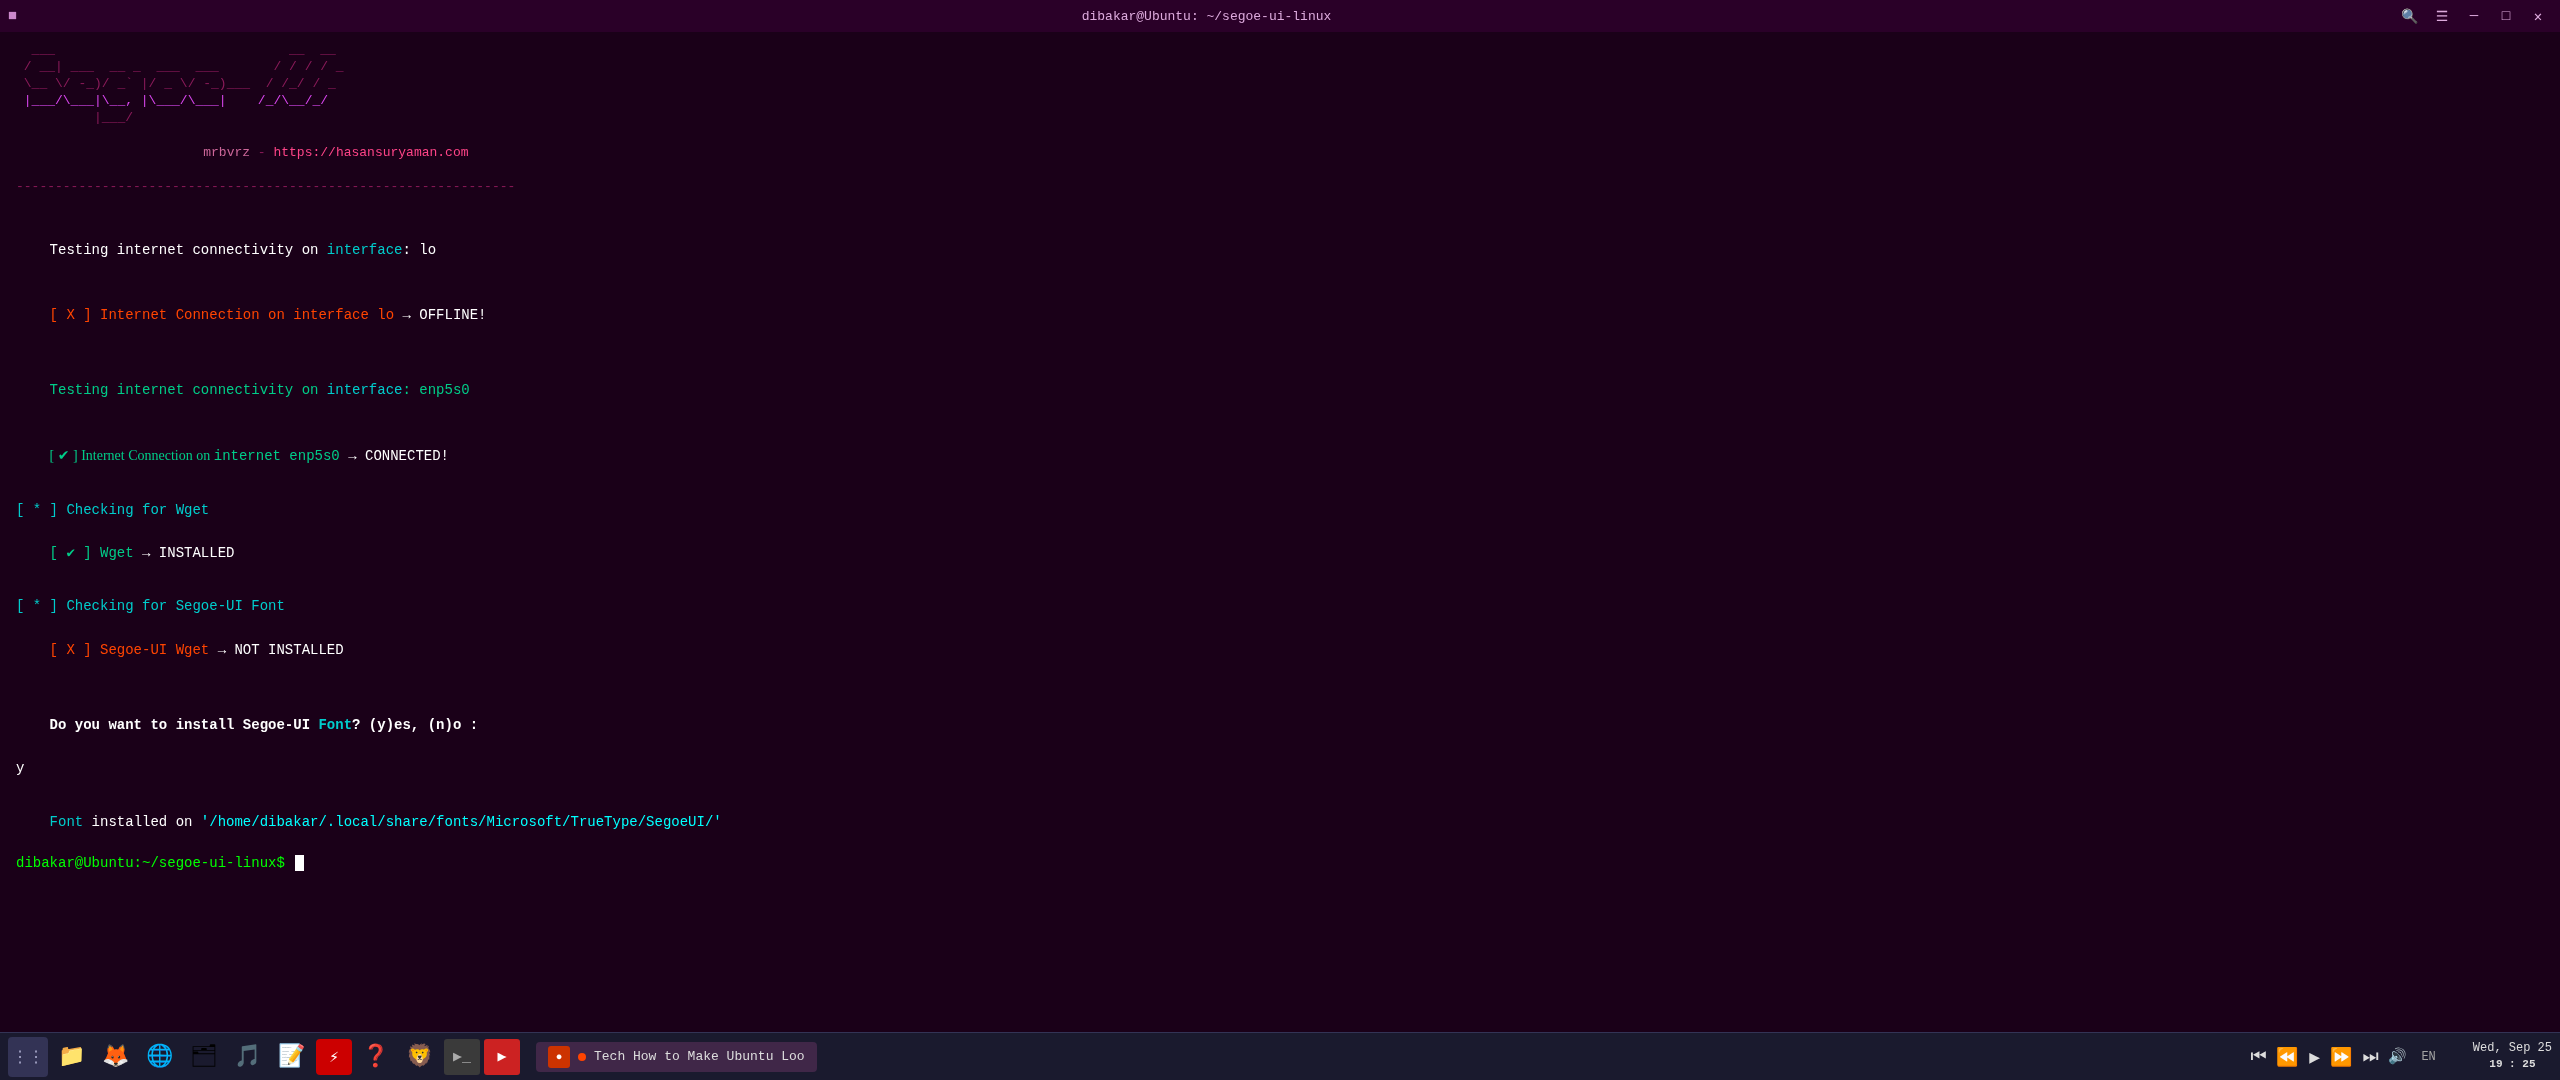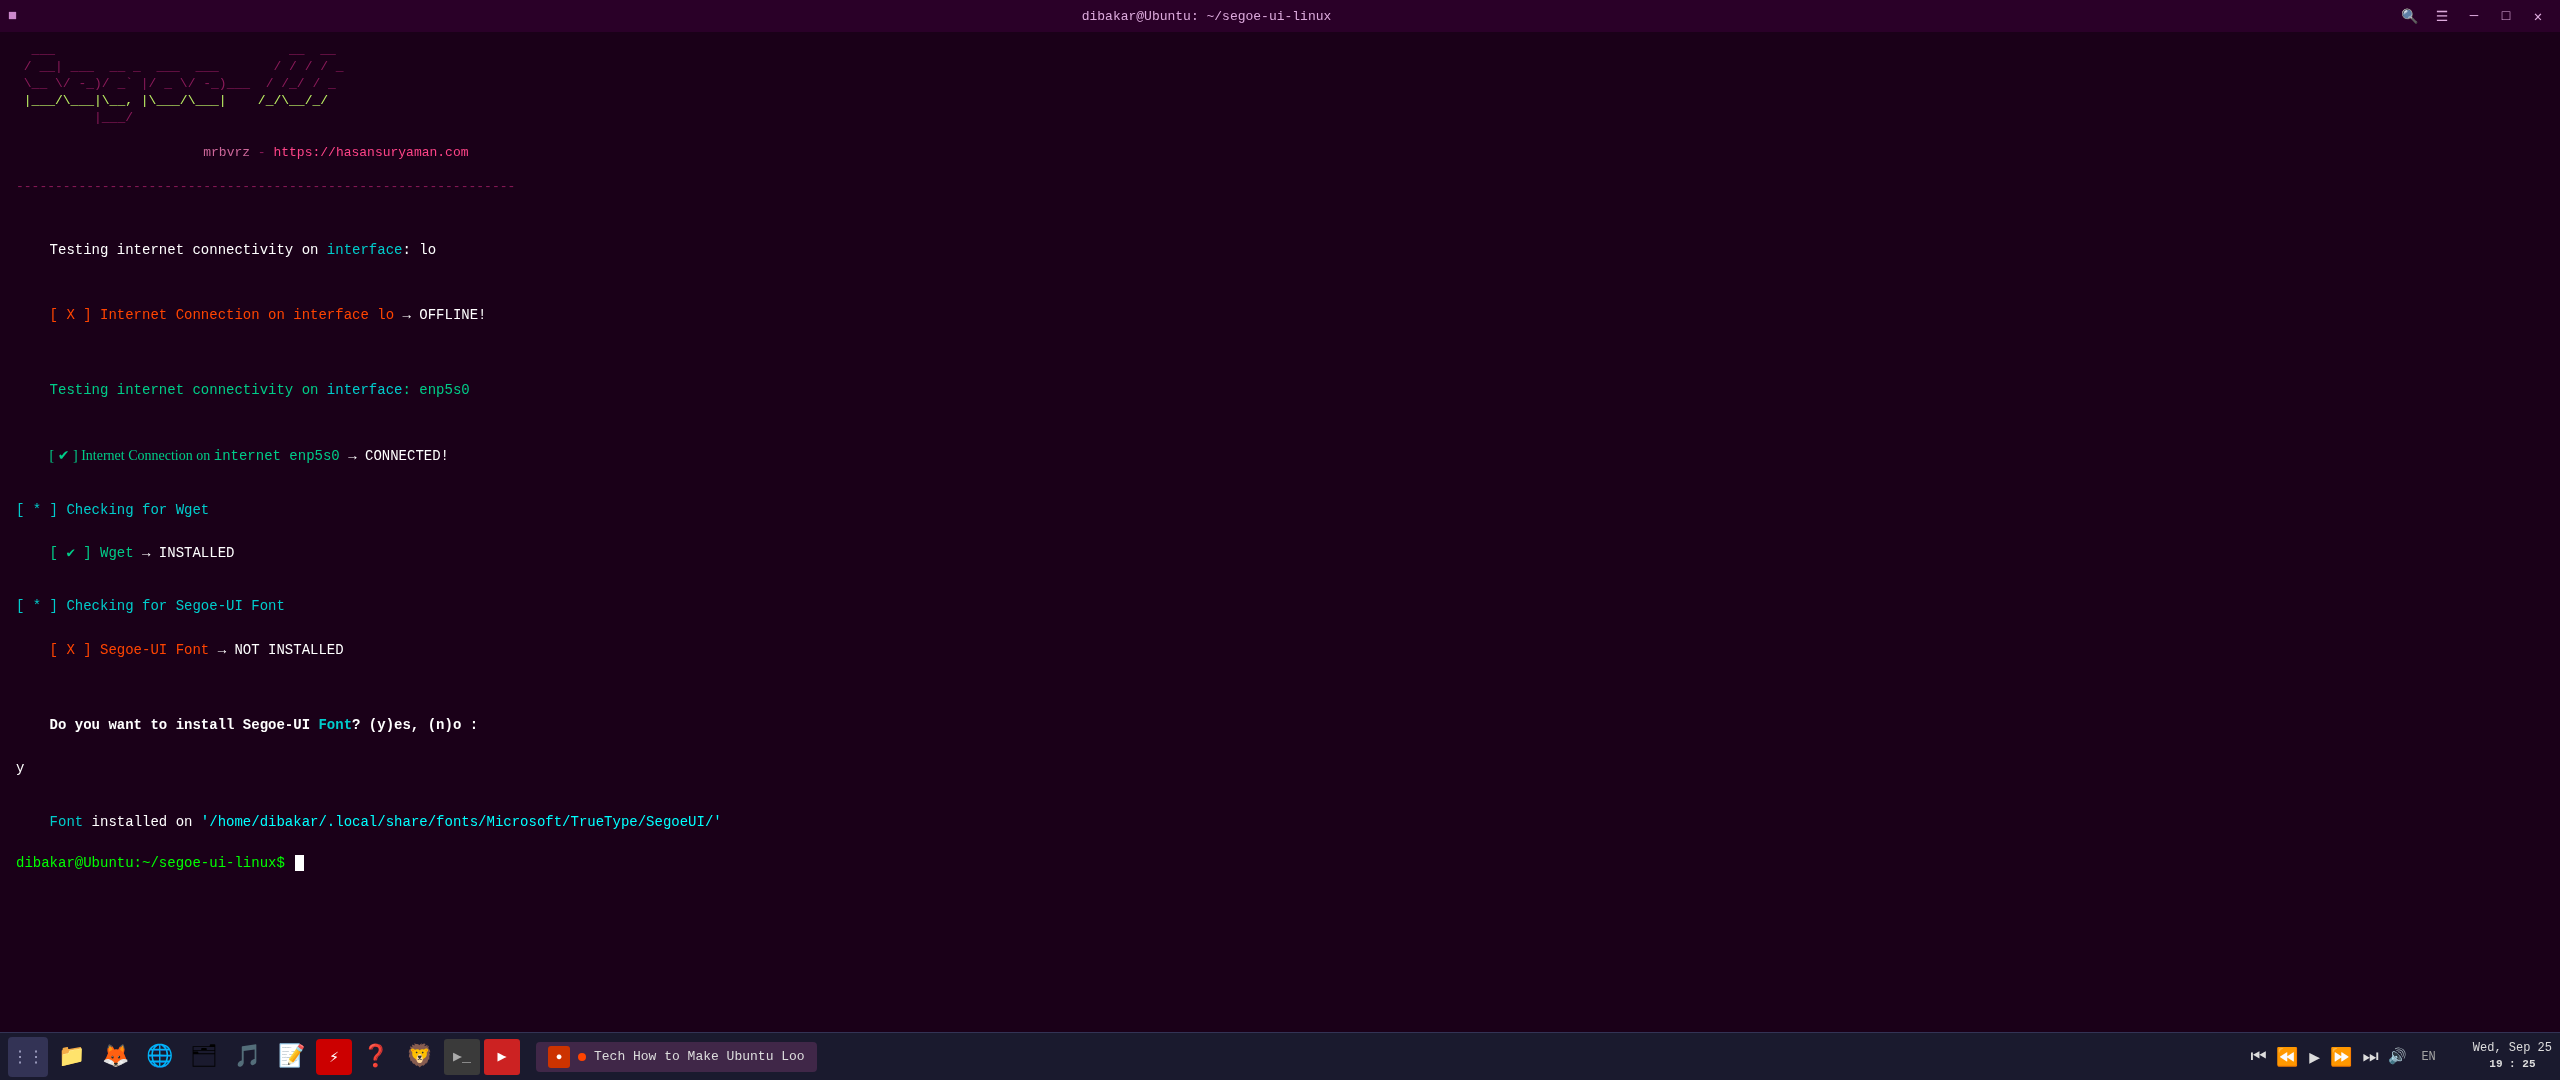--- a/index.html
+++ b/index.html
@@ -201,21 +201,21 @@
       <span>✕</span>
     </div>
   </div>
 </div>
 
 <div id="terminal">
 
   <pre id="ascii-art"><span style="color:#8b1a5a;">  ___                              __  __</span>
 <span style="color:#8b1a5a;"> / __| ___  __ _  ___  ___       / / / / _</span>
 <span style="color:#8b1a5a;"> \__ \/ -_)/ _` |/ _ \/ -_)___  / /_/ / _</span>
-<span style="color:#bef264;"> |___/\___|\__, |\___/\___|    /_/\__/_/</span>
+<span style="color:#d946ef;"> |___/\___|\__, |\___/\___|    /_/\__/_/</span>
 <span style="color:#8b1a5a;margin-top:25px;">          |___/</span></pre>
 
   <div style="font-family:'Courier New',monospace; font-size:13px; margin-bottom:4px; white-space:pre;">
     <span style="color:#8b1a5a;">                    </span><span style="color:#cc6699;">mrbvrz</span><span style="color:#8b1a5a;"> - </span><span style="color:#ff4488;">https://hasansuryaman.com</span>
   </div>
 
   <div style="color:#8b1a5a; font-family:'Courier New',monospace; font-size:13px; margin-bottom:14px; white-space:pre;">----------------------------------------------------------------</div>
 
   <div class="blank"></div>
 
@@ -239,21 +239,21 @@
 
   <div class="term-line cyan">[ * ] Checking for Wget</div>
   <div class="term-line">
     <span style="color:#00cc88;">[ ✔ ] Wget </span><span style="color:#ffffff;">→ INSTALLED</span>
   </div>
 
   <div class="blank"></div>
 
   <div class="term-line cyan">[ * ] Checking for Segoe-UI Font</div>
   <div class="term-line">
-    <span style="color:#ff4400;">[ X ] Segoe-UI Font </span><span style="color:#ffffff;">→ NOT INSTALLED</span>
+    <span style="color:#ff4400;">[ X ] Segoe-UI Wget </span><span style="color:#ffffff;">→ NOT INSTALLED</span>
   </div>
 
   <div class="blank"></div>
 
   <div class="term-line">
     <span style="color:#ffffff; font-weight:bold;">Do you want to install Segoe-UI </span><span style="color:#00cccc; font-weight:bold;">Font</span><span style="color:#ffffff; font-weight:bold;">? (y)es, (n)o :</span>
   </div>
   <div class="term-line" style="color:#ffffff;">y</div>
 
   <div class="blank"></div>

